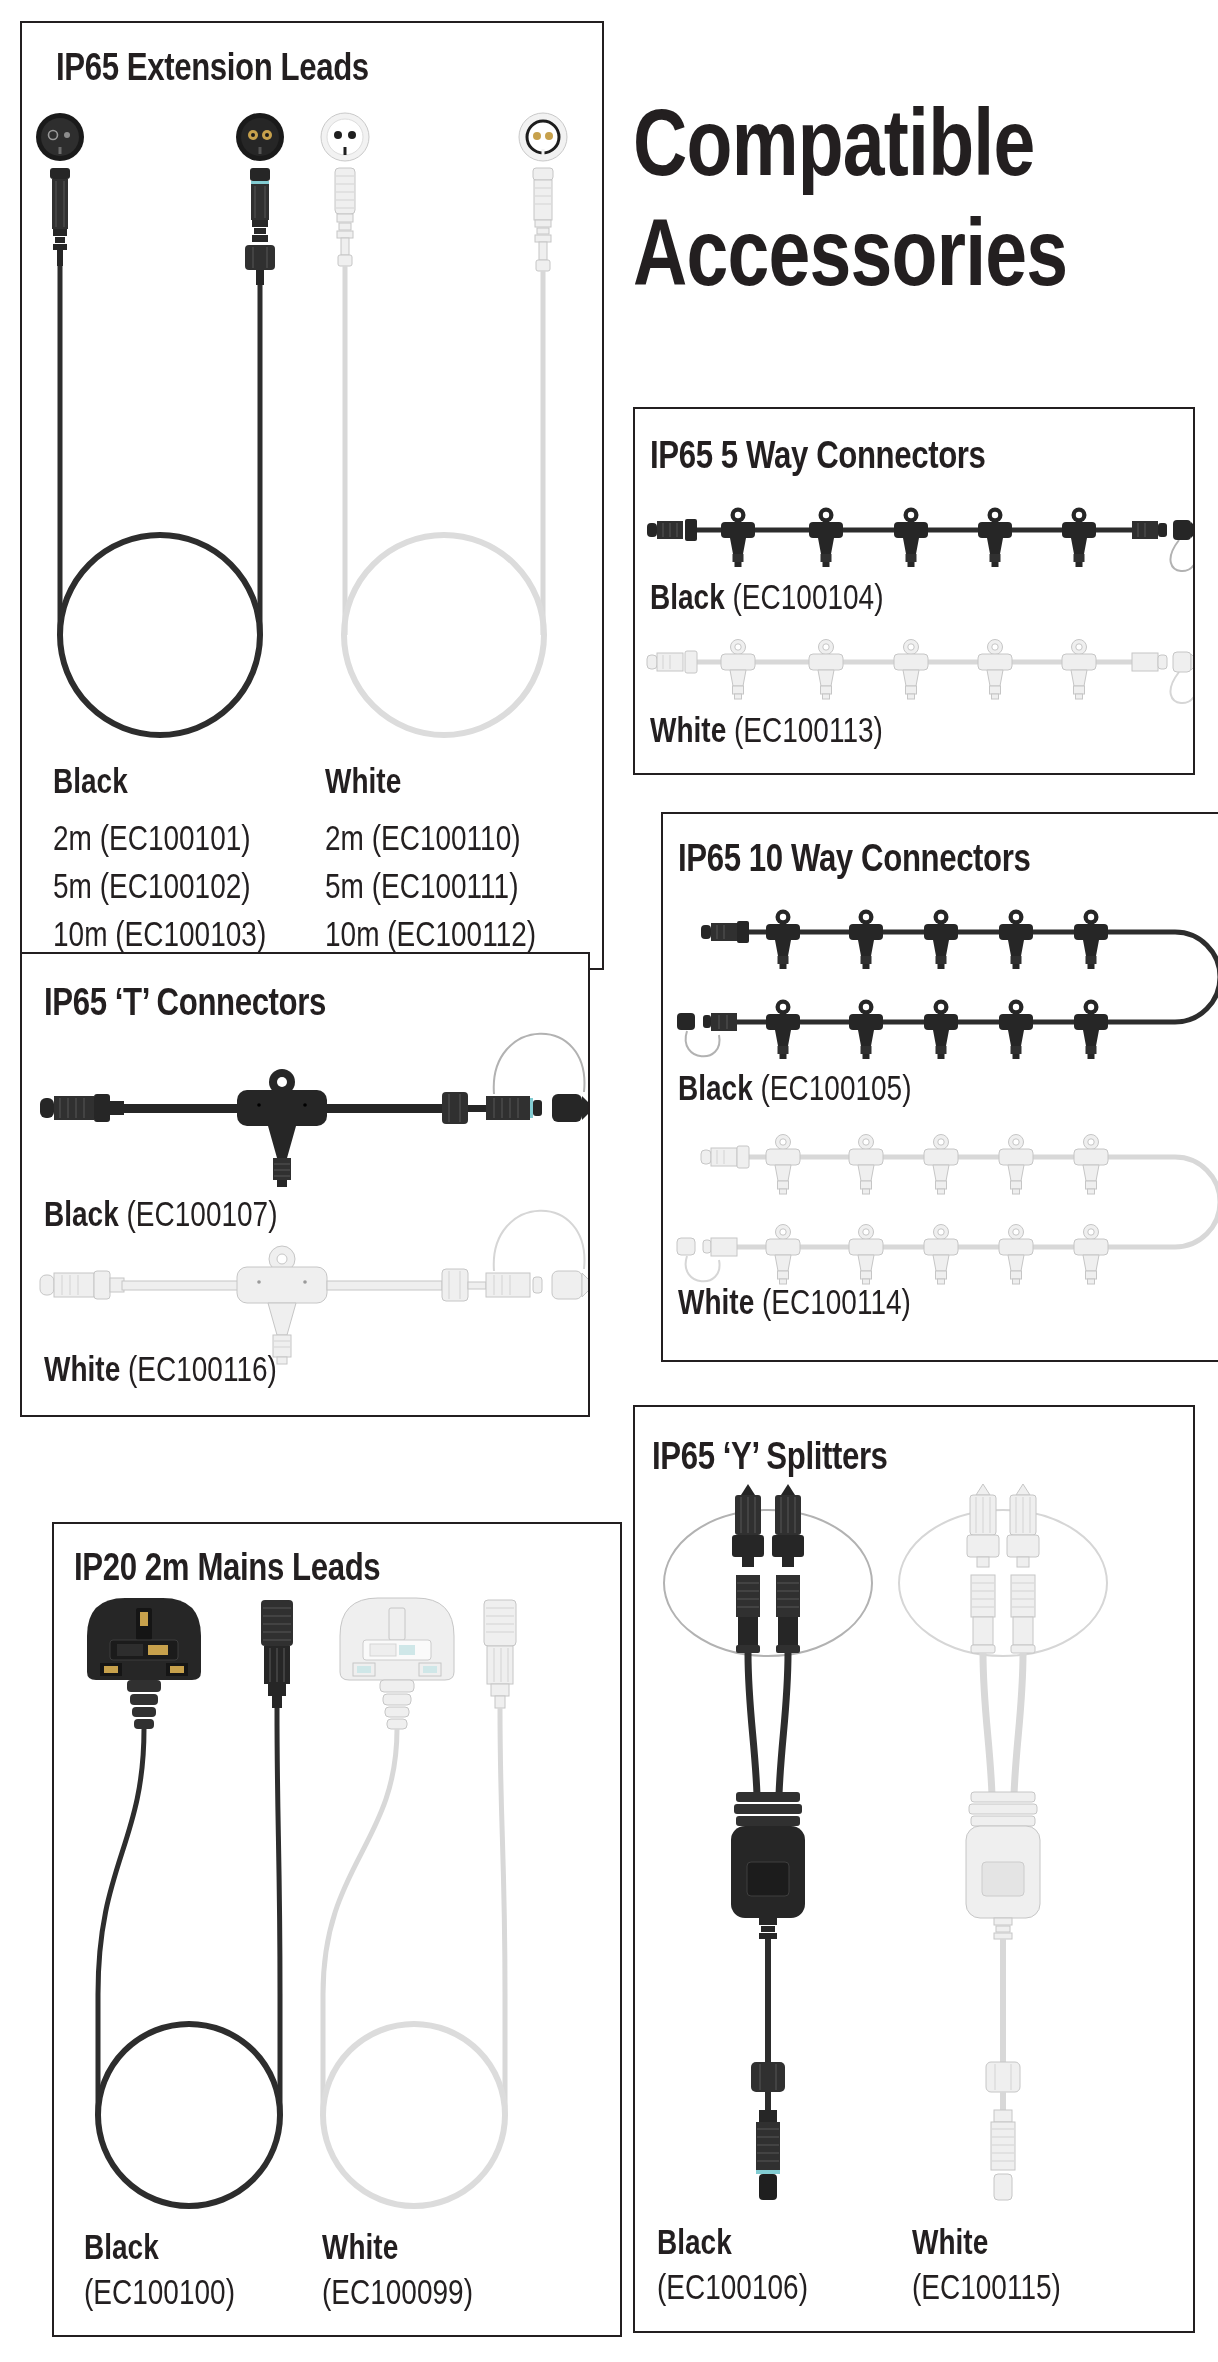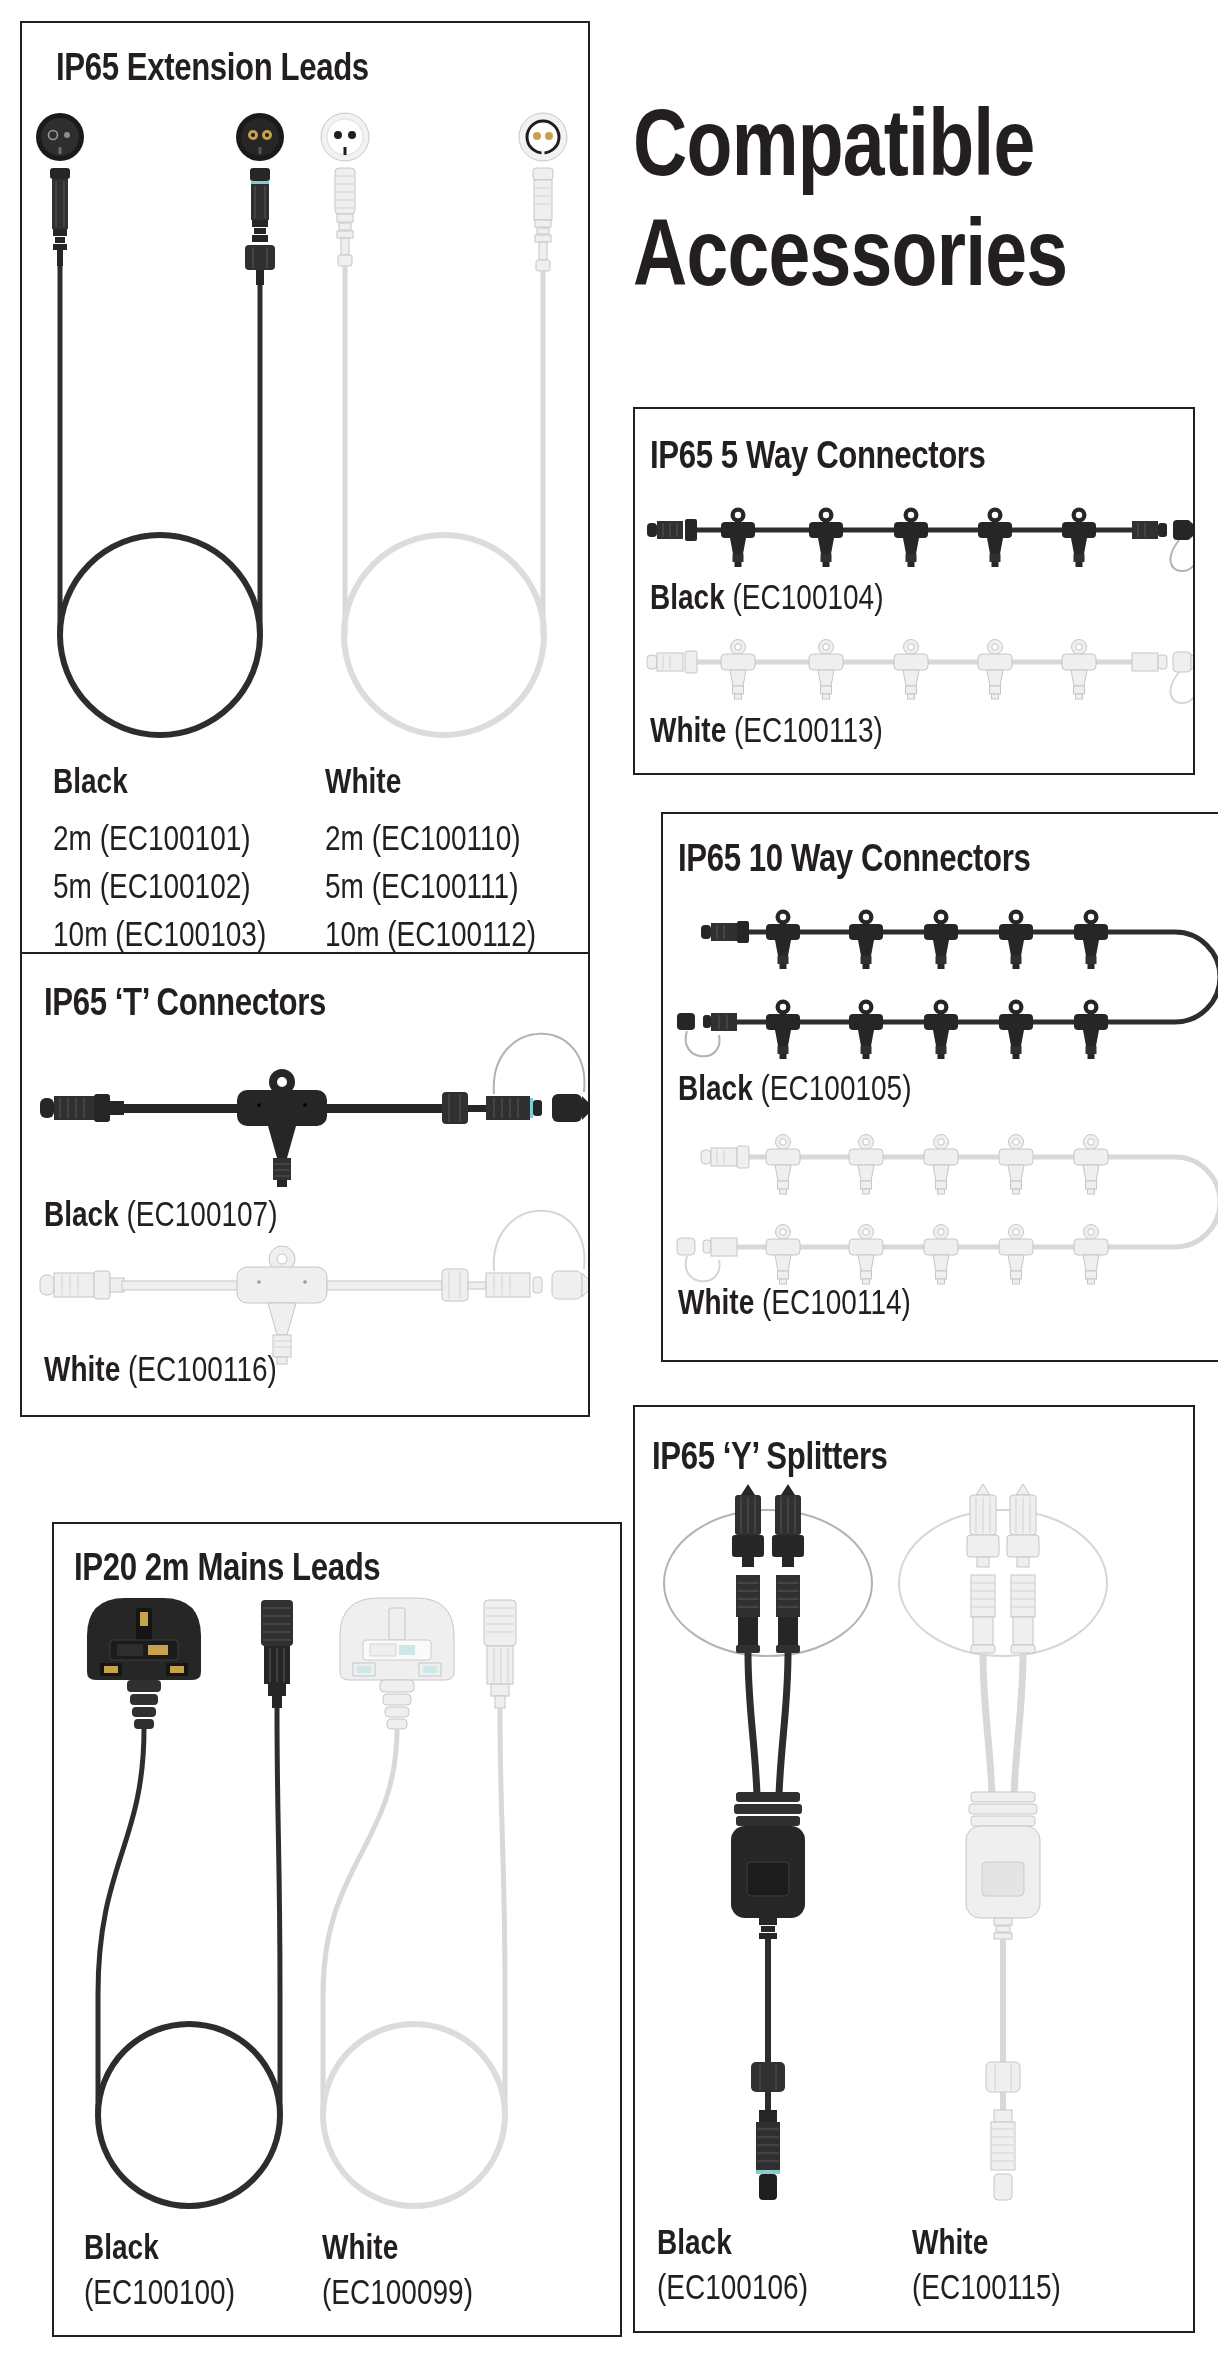--- a/index.html
+++ b/index.html
@@ -42,21 +42,21 @@
   .gold{fill:#c7a14c;}
 </style>
 </head>
 <body>
 
 <div class="page-title">
   <div>Compatible</div>
   <div>Accessories</div>
 </div>
 
-<div class="panel" style="left:20px;top:21px;width:566px;height:945px;">
+<div class="panel" style="left:20px;top:21px;width:566px;height:945px;padding-left:14px;">
   <div class="ph" style="left:34px;top:22px;">IP65 Extension Leads</div>
 
   <svg width="566" height="945" viewBox="0 0 566 945">
 
     <g>
       <circle cx="38" cy="114" r="24" fill="#1a1a1a"></circle>
       <circle cx="38" cy="114" r="19" fill="#2e2e2e"></circle>
       <circle cx="31" cy="112" r="4.5" fill="none" stroke="#9a9a9a" stroke-width="1.6"></circle>
       <circle cx="45" cy="112" r="3" fill="#8d8d8d"></circle>
       <rect x="36.5" y="124" width="3" height="7" fill="#6d6d6d"></rect>

